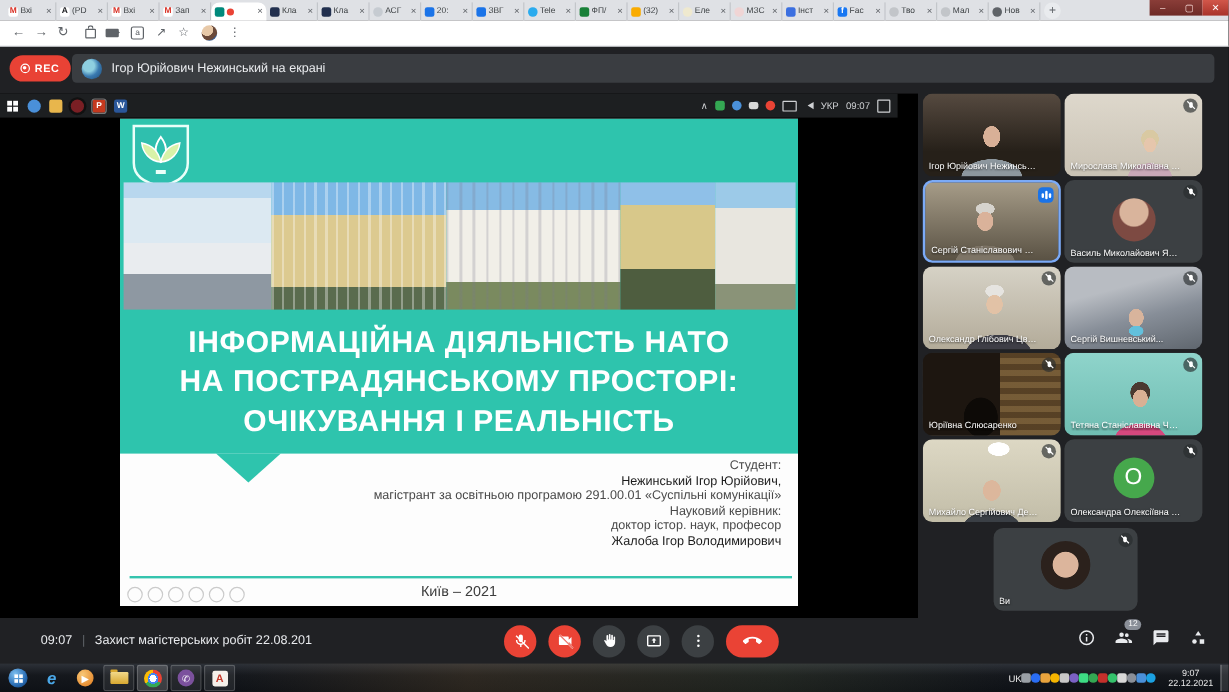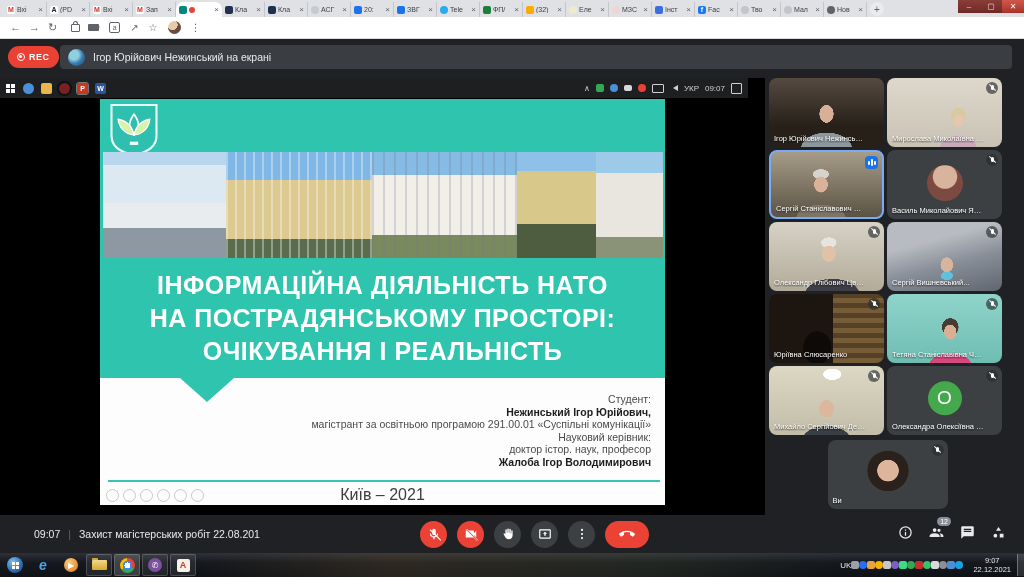--- a/index.html
+++ b/index.html
@@ -84,25 +84,25 @@
   .ph3{width:26%;background:
        repeating-linear-gradient(90deg,rgba(120,120,140,.25) 0 2px,transparent 2px 11px),
        linear-gradient(180deg,#86bbe4 0 22%,#f1efe8 22% 78%,#7a8a5f 78%);}
   .ph4{width:14%;background:linear-gradient(180deg,#8fc0e8 0 18%,#d8c88a 18% 68%,#4e5d3f 68%);}
   .ph5{width:12%;background:linear-gradient(180deg,#9ccae8 0 20%,#e8e6df 20% 80%,#8a9378 80%);}
   #slide-title{position:absolute;left:8px;right:8px;top:170px;text-align:center;color:#fff;
                font-weight:bold;font-size:25px;line-height:33px;letter-spacing:.5px;}
   #tail{position:absolute;left:80px;top:279px;width:0;height:0;
         border-left:27px solid transparent;border-right:27px solid transparent;
         border-top:24px solid var(--slide-teal,#2ec4ad);}
-  #slide-body{position:absolute;left:24px;right:14px;top:294px;text-align:right;
+  #slide-body{position:absolute;left:24px;right:14px;top:283px;text-align:right;
               font-size:10.5px;line-height:12.6px;color:#4a4a4a;}
-  #slide-body .b{font-weight:bold;color:#1c1c1c;}
+  #slide-body .b{font-weight:normal;color:#1c1c1c;}
   #rule{position:absolute;left:8px;right:5px;top:381px;height:2px;background:#35c4ae;}
-  #kyiv{position:absolute;left:0;right:0;top:387px;text-align:center;font-size:16px;color:#3d3d3d;}
+  #kyiv{position:absolute;left:0;right:0;top:387px;text-align:center;font-size:12px;color:#3d3d3d;}
   #navdots{position:absolute;left:6px;top:390px;display:flex;gap:4px;}
   .ndot{width:11px;height:11px;border-radius:50%;border:1px solid rgba(110,110,110,.35);
         color:rgba(110,110,110,.4);font-size:7px;display:flex;align-items:center;justify-content:center;}
   
   #filmstrip{position:absolute;left:769px;top:39px;width:237px;display:flex;flex-wrap:wrap;gap:3px;}
   .tile{position:relative;width:115px;height:69px;border-radius:8px;background:#3c4043;
         overflow:hidden;flex:none;box-sizing:border-box;}
   .tile.single{margin:2px auto 0;width:120px;}
   .tile.speaking{border:2px solid #7baaf7;}
   .tile-name{position:absolute;left:5px;bottom:4px;right:18px;color:#fff;font-size:7.5px;

